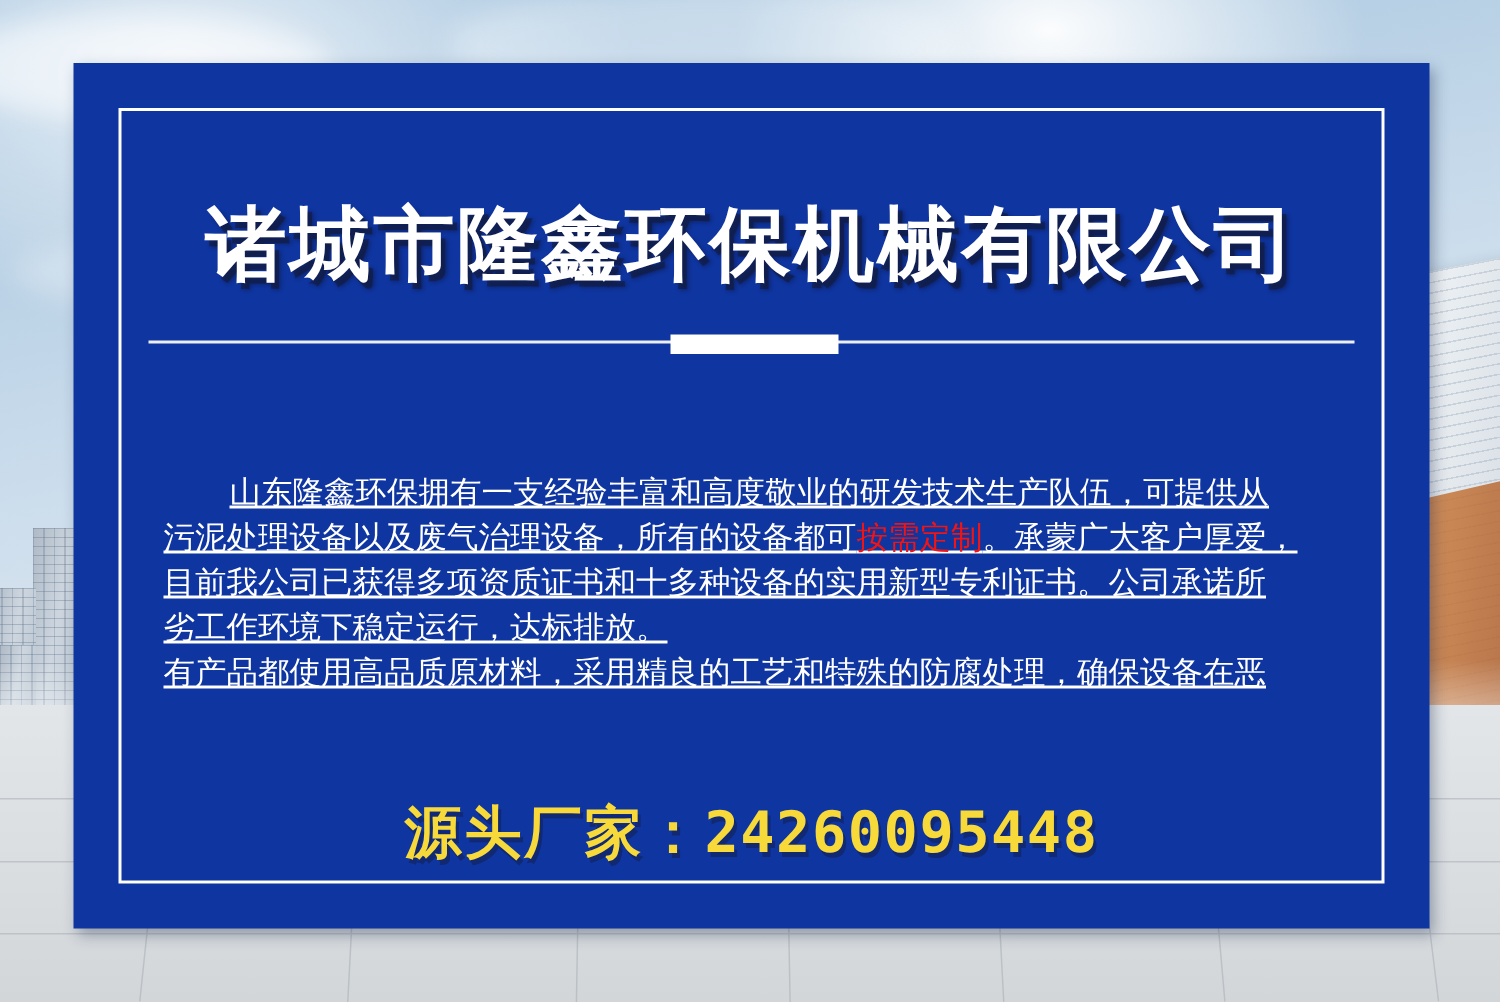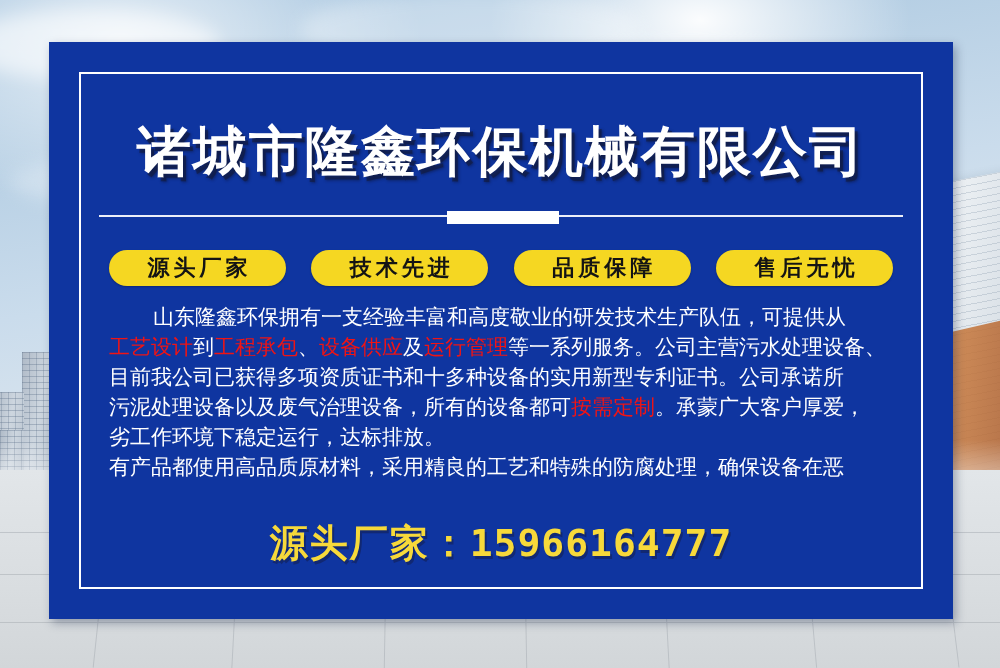--- a/index.html
+++ b/index.html
@@ -143,21 +143,21 @@
   }
   .panel-inner-border {
     position: absolute;
     left: 30px; top: 30px;
     right: 30px; bottom: 30px;
     border: 2px solid #ffffff;
   }
 
   .panel-content {
     position: absolute;
-    left: 0; top: 4px;
+    left: 0; top: 16px;
     width: 904px; height: 482px;
   }
 
   
   .company-title {
     position: absolute;
     left: 0; top: 78px;
     width: 904px;
     text-align: center;
     color: #ffffff;
@@ -217,20 +217,21 @@
   
   .body-text {
     position: absolute;
     left: 60px; top: 256px;
     width: 790px;
     color: #ffffff;
     font-size: 21px;
     line-height: 30px;
     letter-spacing: 0px;
     text-align: justify;
+    text-decoration: underline;
   }
   .body-text p {
     margin: 0;
     white-space: nowrap;
   }
   .body-text .indent { padding-left: 44px; }
   .hl { color: #f01414; }
 
   
   .phone {
@@ -292,36 +293,29 @@
 
     <div class="panel-content">
 
       <div class="company-title">诸城市隆鑫环保机械有限公司</div>
 
       <div class="divider-wrap">
         <div class="divider-line"></div>
         <div class="divider-block"></div>
       </div>
 
-      <div class="badges">
-        <div class="badge">源头厂家</div>
-        <div class="badge">技术先进</div>
-        <div class="badge">品质保障</div>
-        <div class="badge">售后无忧</div>
-      </div>
 
       <div class="body-text">
         <p class="indent">山东隆鑫环保拥有一支经验丰富和高度敬业的研发技术生产队伍，可提供从</p>
-        <p><span class="hl">工艺设计</span><span>到</span><span class="hl">工程承包</span><span>、</span><span class="hl">设备供应</span><span>及</span><span class="hl">运行管理</span><span>等一系列服务。公司主营污水处理设备、</span></p>
+        <p><span>污泥处理设备以及废气治理设备，所有的设备都可</span><span class="hl">按需定制</span><span>。承蒙广大客户厚爱，</span></p>
         <p>目前我公司已获得多项资质证书和十多种设备的实用新型专利证书。公司承诺所</p>
-        <p><span>污泥处理设备以及废气治理设备，所有的设备都可</span><span class="hl">按需定制</span><span>。承蒙广大客户厚爱，</span></p>
         <p>劣工作环境下稳定运行，达标排放。</p>
         <p>有产品都使用高品质原材料，采用精良的工艺和特殊的防腐处理，确保设备在恶</p>
       </div>
 
       <div class="phone">
-        <span>源头厂家：</span><span class="num">15966164777</span>
+        <span>源头厂家：</span><span class="num">24260095448</span>
       </div>
 
     </div>
   </div>
 
 </div>
 
 </body></html>

